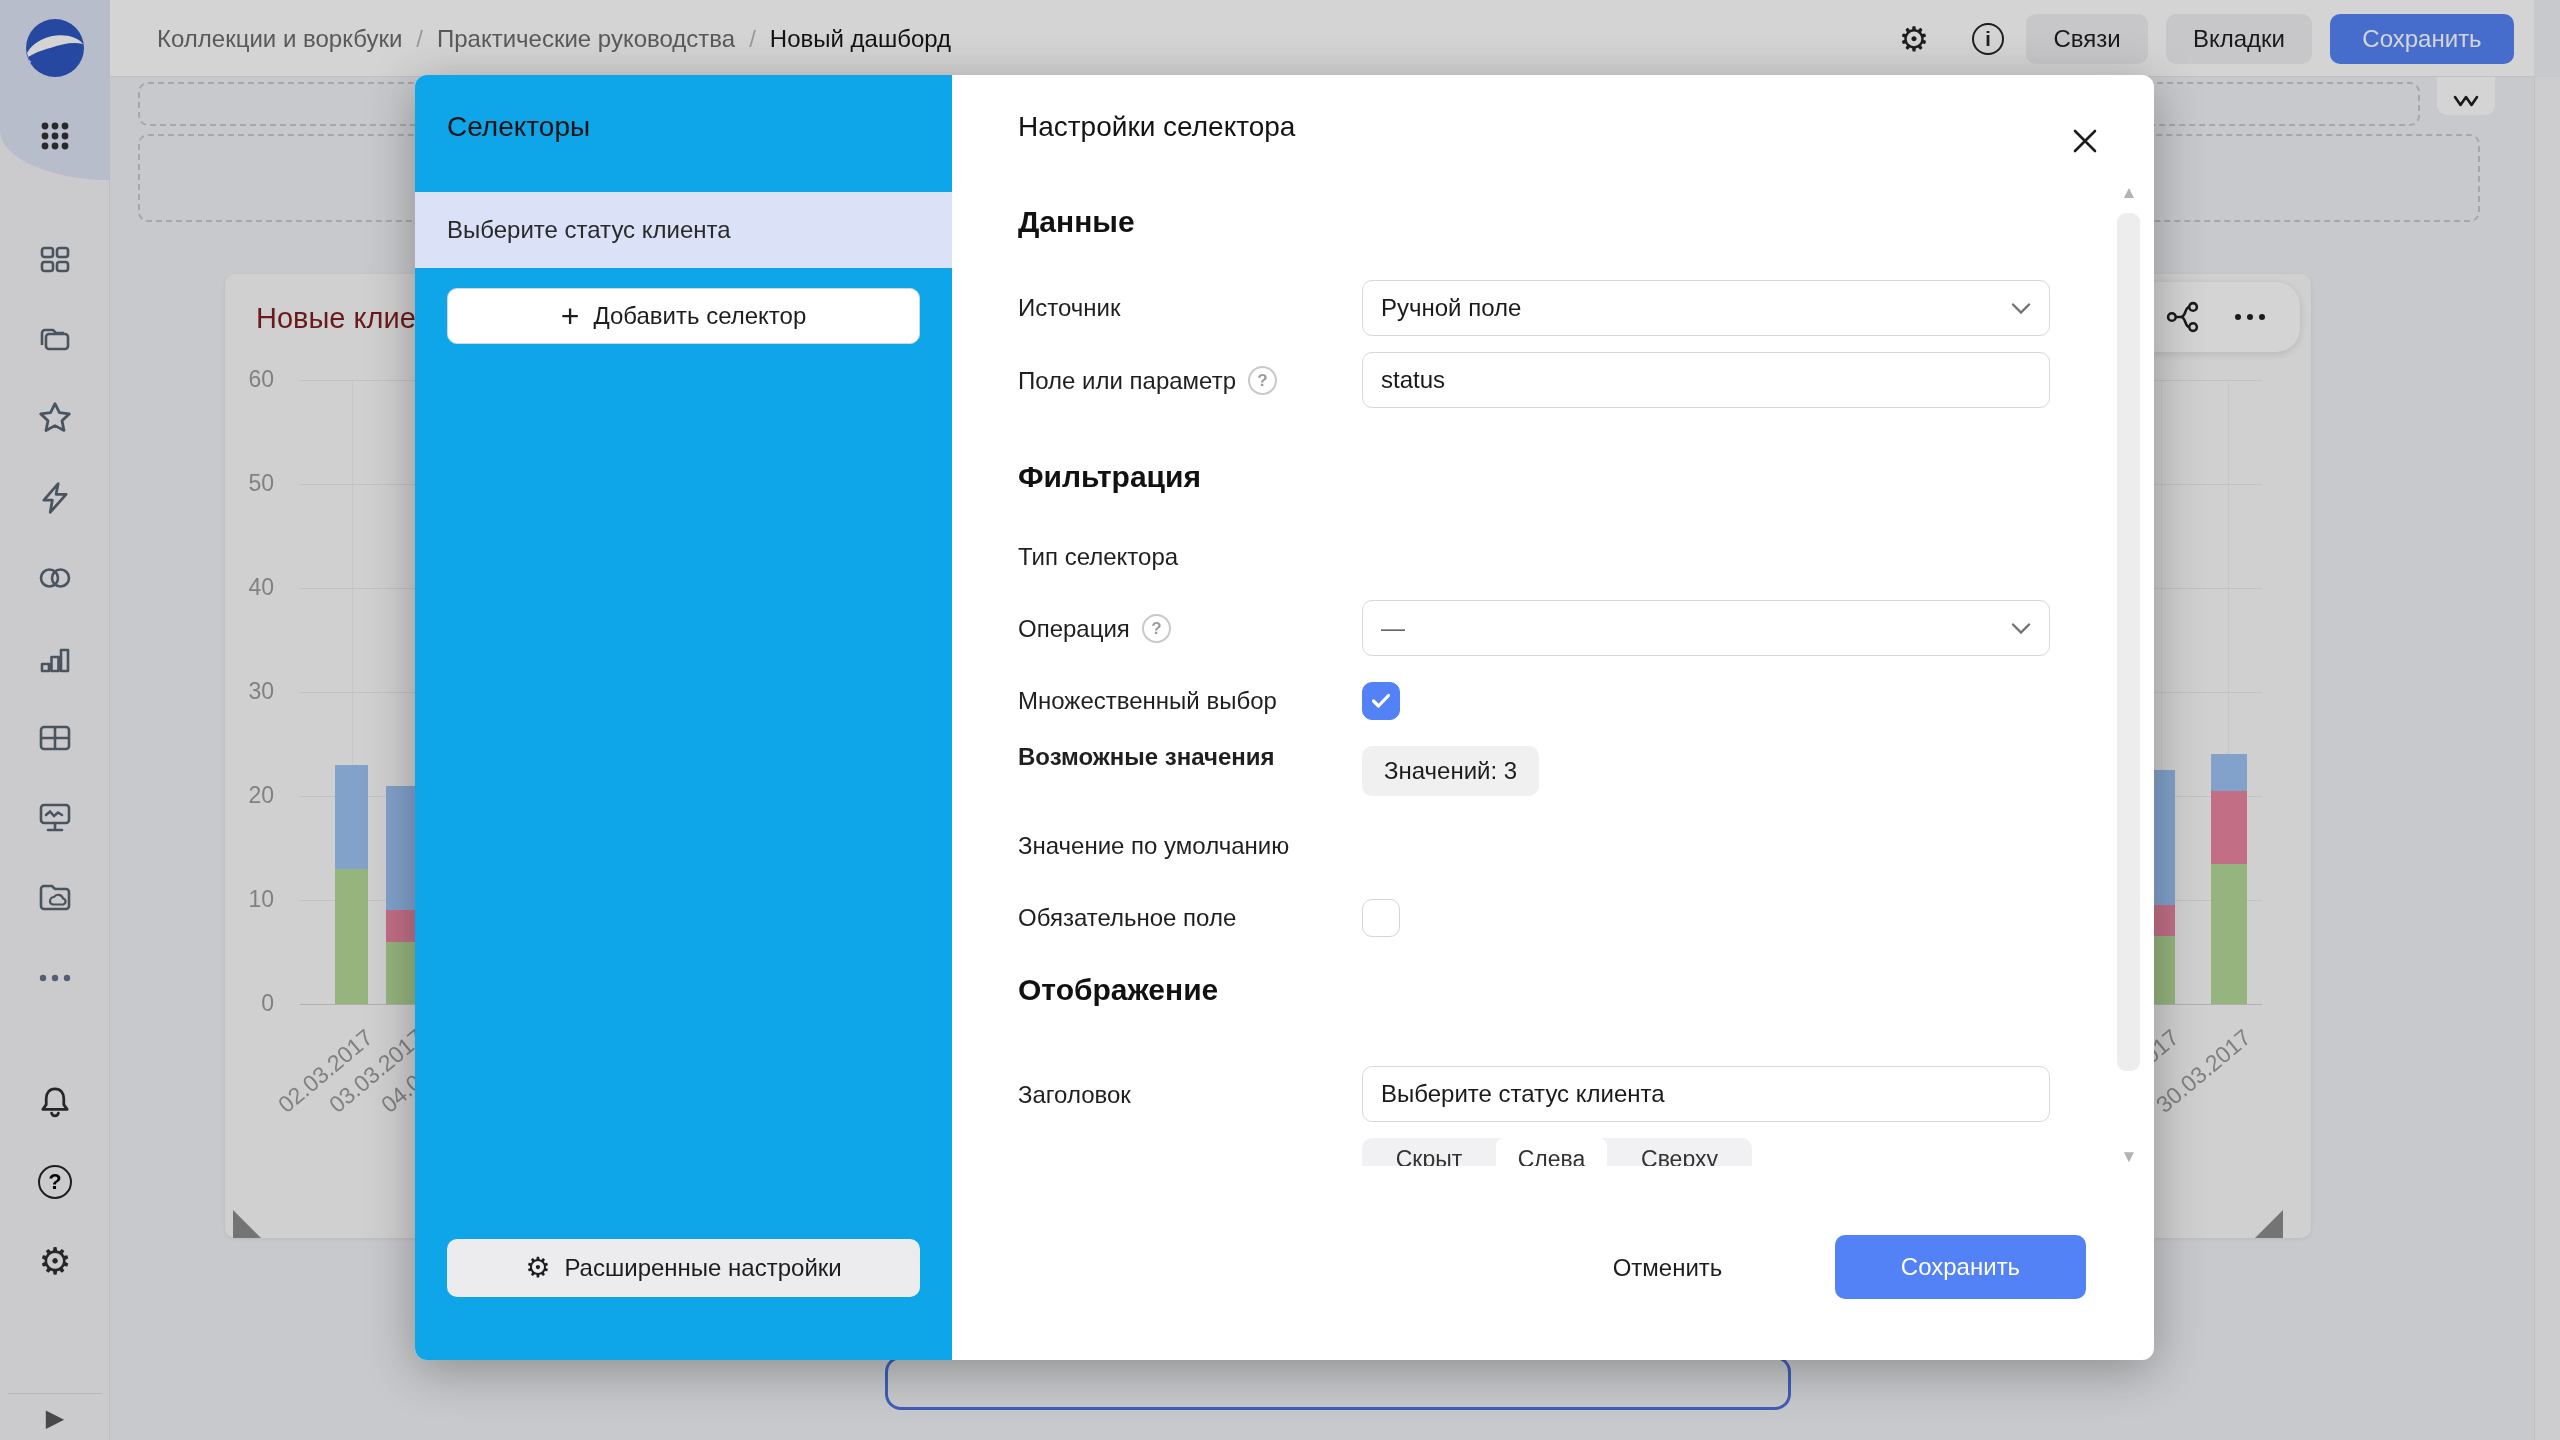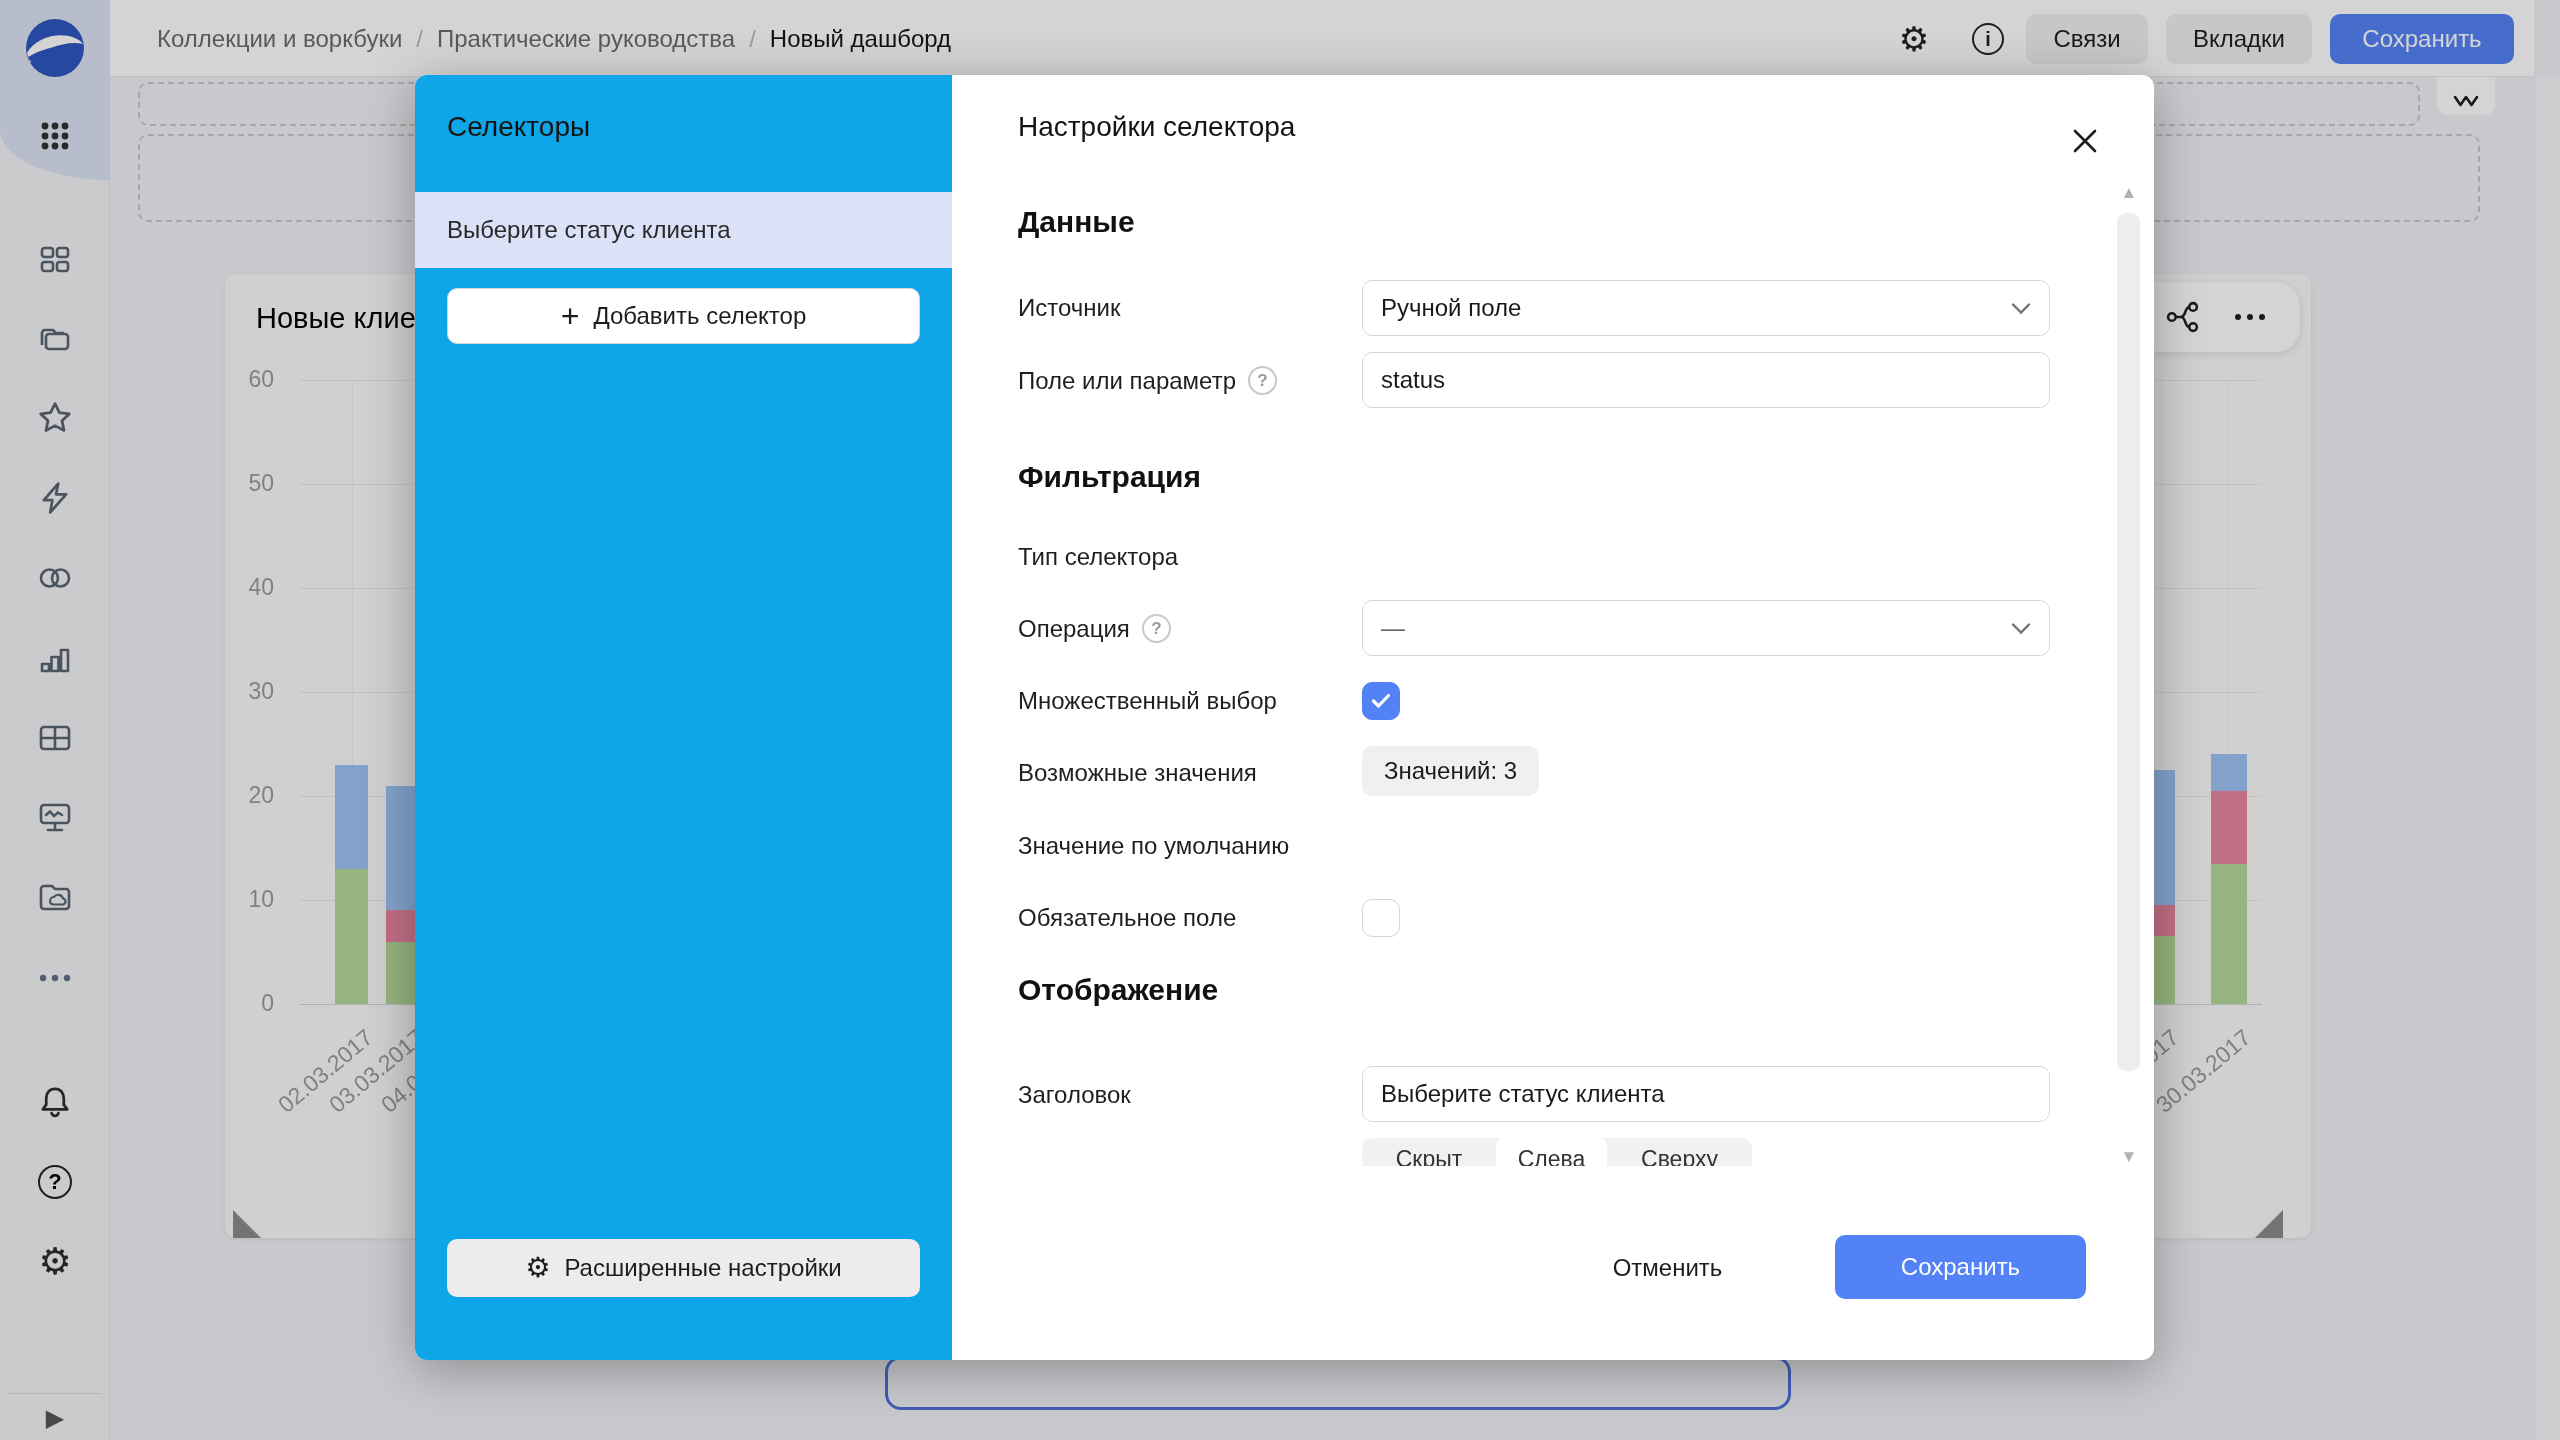--- a/index.html
+++ b/index.html
@@ -35,21 +35,21 @@
   .sb-div { position:absolute; left:8px; top:1393px; width:94px; border-top:1px solid #dcdcde; }
   
   .dash { position:absolute; left:110px; top:77px; width:2450px; height:1363px; z-index:1; }
   .dashed-box { position:absolute; border:2px dashed #c9c9c9; border-radius:10px; }
   .scroll-strip { position:absolute; left:2534px; top:77px; width:26px; height:1363px;
     background:#f7f7f8; border-left:1px solid #e6e6e8; z-index:1; }
   .widget-btn { position:absolute; left:2437px; top:58px; width:58px; height:50px; background:#fff;
     border-radius:10px; display:flex; align-items:flex-end; justify-content:center; padding-bottom:7px; }
   .chart-card { position:absolute; left:225px; top:274px; width:2086px; height:964px;
     background:#fbfbfb; border-radius:10px; box-shadow:0 1px 4px rgba(0,0,0,.08); }
-  .chart-title { position:absolute; left:31px; top:28px; font-size:29px; color:#000000; white-space:nowrap; }
+  .chart-title { position:absolute; left:31px; top:28px; font-size:29px; color:#7f1d1d; white-space:nowrap; }
   .chart-pill { position:absolute; left:2132px; top:282px; width:168px; height:70px; background:#ffffff;
     border-radius:24px; box-shadow:0 2px 10px rgba(0,0,0,.12); display:flex; align-items:center;
     justify-content:space-evenly; }
   .chart-plot { position:absolute; left:300px; top:380px; width:1962px; height:624px; }
   .gridline { position:absolute; left:0; right:0; height:1px; background:#e9e9e9; }
   .baseline { background:#d2d2d2; }
   .vline { position:absolute; top:0; bottom:0; width:1px; background:#efefef; }
   .barseg { position:absolute; }
   .ytick { position:absolute; left:-90px; width:64px; text-align:right; font-size:23px; color:#9a9a9a; }
   .xtick { position:absolute; white-space:nowrap; transform-origin:top right;
@@ -395,21 +395,21 @@
       </span>
     </div>
 
     <div class="flabel" style="top:612px;">Множественный выбор</div>
     <div class="checkbox checked" style="top:607px;">
       <svg width="20" height="16" viewBox="0 0 20 16" fill="none" stroke="#fff" stroke-width="3.2" stroke-linecap="round" stroke-linejoin="round">
           <polyline points="2.5,8 7.5,13 17.5,2.5"></polyline>
         </svg>
     </div>
 
-    <div class="flabel" style="top:684px;">Возможные значения</div>
+    <div class="flabel" style="top:668px;font-weight:bold;">Возможные значения</div>
     <div class="badge" style="top:671px;">Значений: 3</div>
 
     <div class="flabel" style="top:757px;">Значение по умолчанию</div>
 
     <div class="flabel" style="top:829px;">Обязательное поле</div>
     <div class="checkbox" style="top:824px;">
       
     </div>
 
     <div class="sect" style="top:898px;text-align:center;">Отображение</div>

